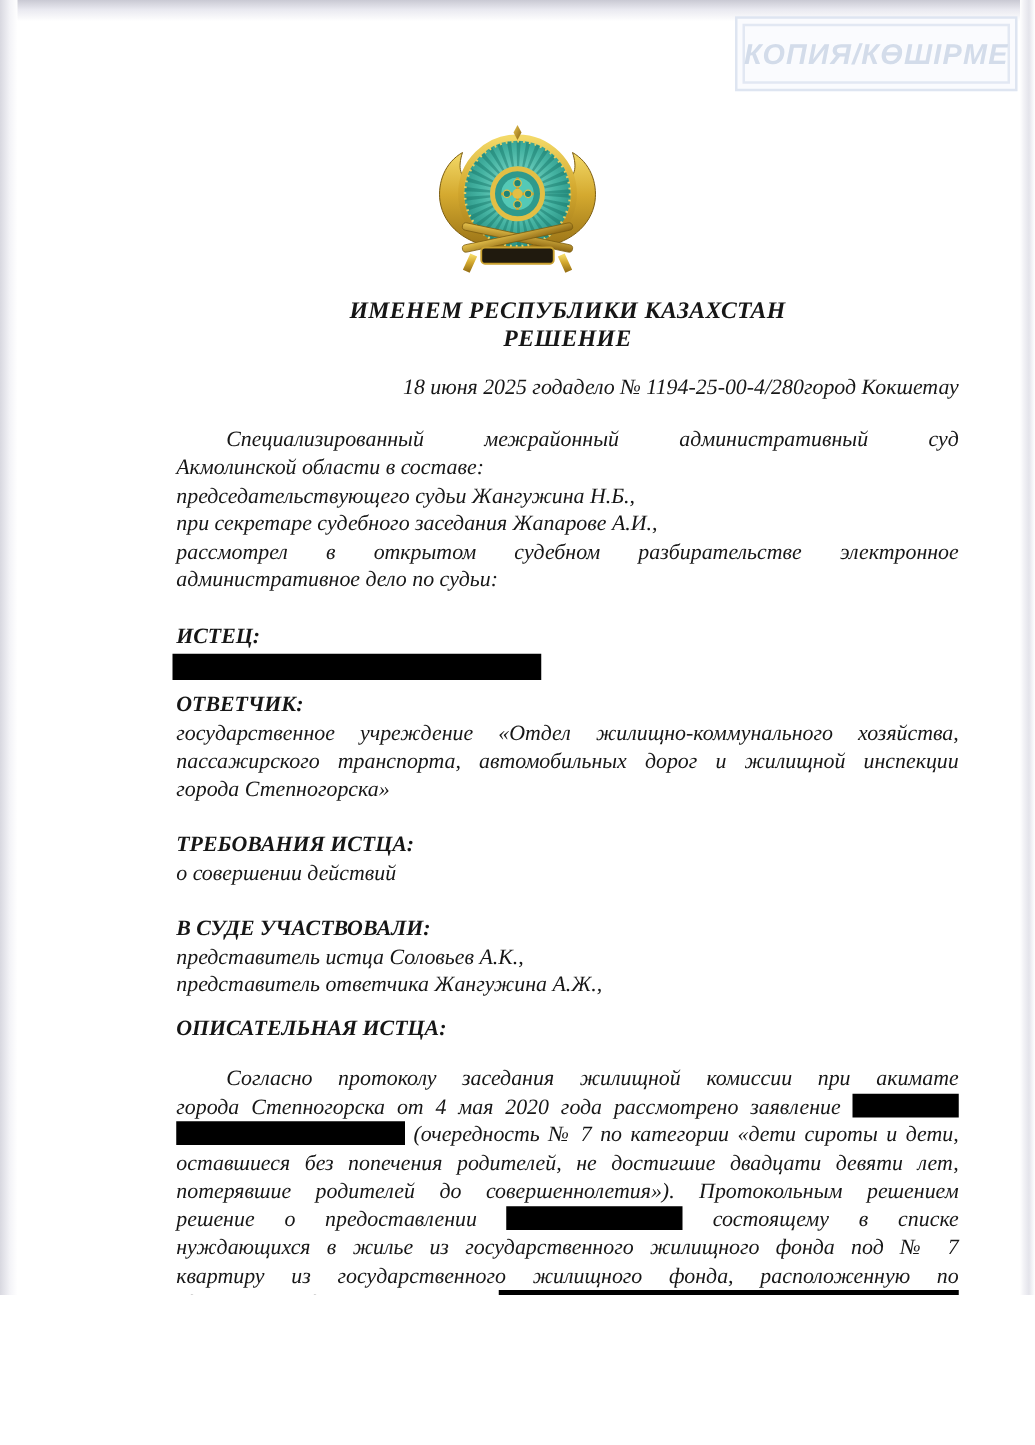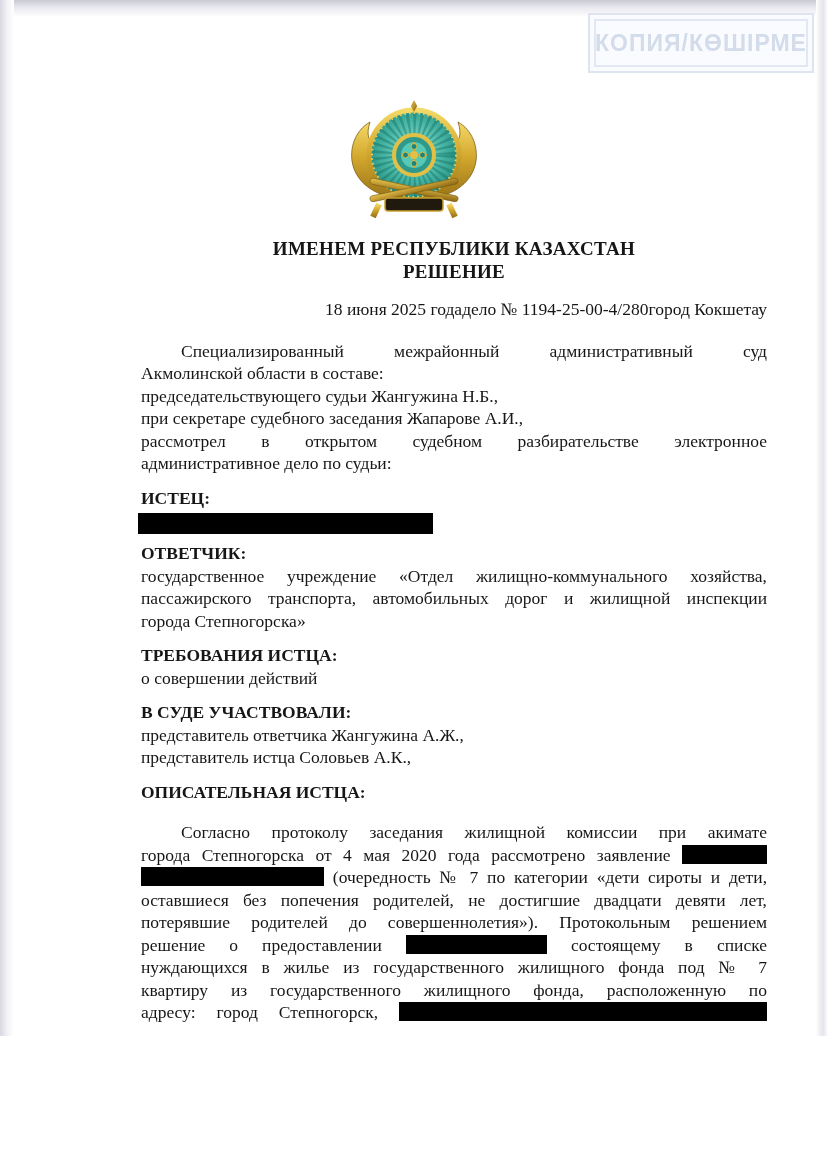--- a/index.html
+++ b/index.html
@@ -1,17 +1,17 @@
 <!DOCTYPE html>
 <html><head>
 <meta charset="utf-8">
 <style>
   html,body{margin:0;padding:0;background:#ffffff;}
   .page{position:relative;width:828px;height:1036px;background:#ffffff;overflow:hidden;
-        font-family:"Liberation Serif",serif;color:#161616;}
+        font-family:"Liberation Serif",serif;color:#161616;font-style:italic;}
   
   .edge-top{position:absolute;top:0;left:0;right:0;height:17px;
             background:linear-gradient(#c9c9d3 0%,#e9e9f0 45%,#ffffff 100%);}
   .edge-left{position:absolute;top:0;left:0;bottom:0;width:14px;
              background:linear-gradient(90deg,#d8d8e0 0%,#f3f3f7 55%,#ffffff 100%);}
   .edge-right{position:absolute;top:0;right:0;bottom:0;width:12px;
               background:linear-gradient(270deg,#ffffff 0%,#e4e4eb 40%,#f2f2f6 75%,#ffffff 100%);}
   
   .stamp{position:absolute;top:13px;left:588px;width:226px;height:60px;box-sizing:border-box;
          border:2px solid #dee5f1;background:#fafbfe;padding:4px;}
@@ -23,21 +23,21 @@
   .emblem{position:absolute;top:98px;left:50%;transform:translateX(-50%);}
   
   .doc{position:absolute;left:141px;top:237px;width:626px;
        font-size:17.5px;line-height:22.5px;}
   .title-line{text-align:center;font-weight:bold;font-size:19px;line-height:23px;letter-spacing:.3px;}
   .meta{display:flex;justify-content:flex-end;margin-top:15px;margin-left:16px;}
   .jl{text-align:justify;text-align-last:justify;}
   .nl{text-align:left;}
   .ind{text-indent:40px;}
   .hd{font-weight:bold;}
-  .mt10{margin-top:12px}.mt12{margin-top:12px}
+  .mt10{margin-top:22px}.mt12{margin-top:12px}
   .mt18{margin-top:18px}.mt19{margin-top:19px}.mt20{margin-top:8px}.mt4{margin-top:4px}
   .redact{display:inline-block;background:#000;height:19px;vertical-align:-3px;}
   .redact-block{display:block;width:295px;height:21px;background:#000;margin-left:-3px;}
   
   .kaspi{position:absolute;left:569px;top:1071px;display:flex;align-items:center;gap:13px;}
   .kaspi-text{font-family:"Liberation Sans",sans-serif;font-weight:700;font-size:40px;
               color:#000000;letter-spacing:.5px;line-height:52px;}
 </style>
 </head>
 <body>
@@ -123,22 +123,22 @@
       <div class="jl">государственное учреждение «Отдел жилищно-коммунального хозяйства,</div>
       <div class="jl">пассажирского транспорта, автомобильных дорог и жилищной инспекции</div>
       <div class="nl">города Степногорска»</div>
     </div>
 
     <div class="hd mt10">ТРЕБОВАНИЯ ИСТЦА:</div>
     <div class="nl">о совершении действий</div>
 
     <div class="hd mt10">В СУДЕ УЧАСТВОВАЛИ:</div>
     <div>
+      <div class="nl">представитель истца Соловьев А.К.,</div>
       <div class="nl">представитель ответчика Жангужина А.Ж.,</div>
-      <div class="nl">представитель истца Соловьев А.К.,</div>
     </div>
 
     <div class="hd mt12">ОПИСАТЕЛЬНАЯ ИСТЦА:</div>
 
     <div class="mt18">
       <div class="jl ind">Согласно протоколу заседания жилищной комиссии при акимате</div>
       <div class="jl">
         <span>города Степногорска от 4 мая 2020 года рассмотрено заявление</span>
         <span class="redact" style="width:85px"></span>
       </div>

